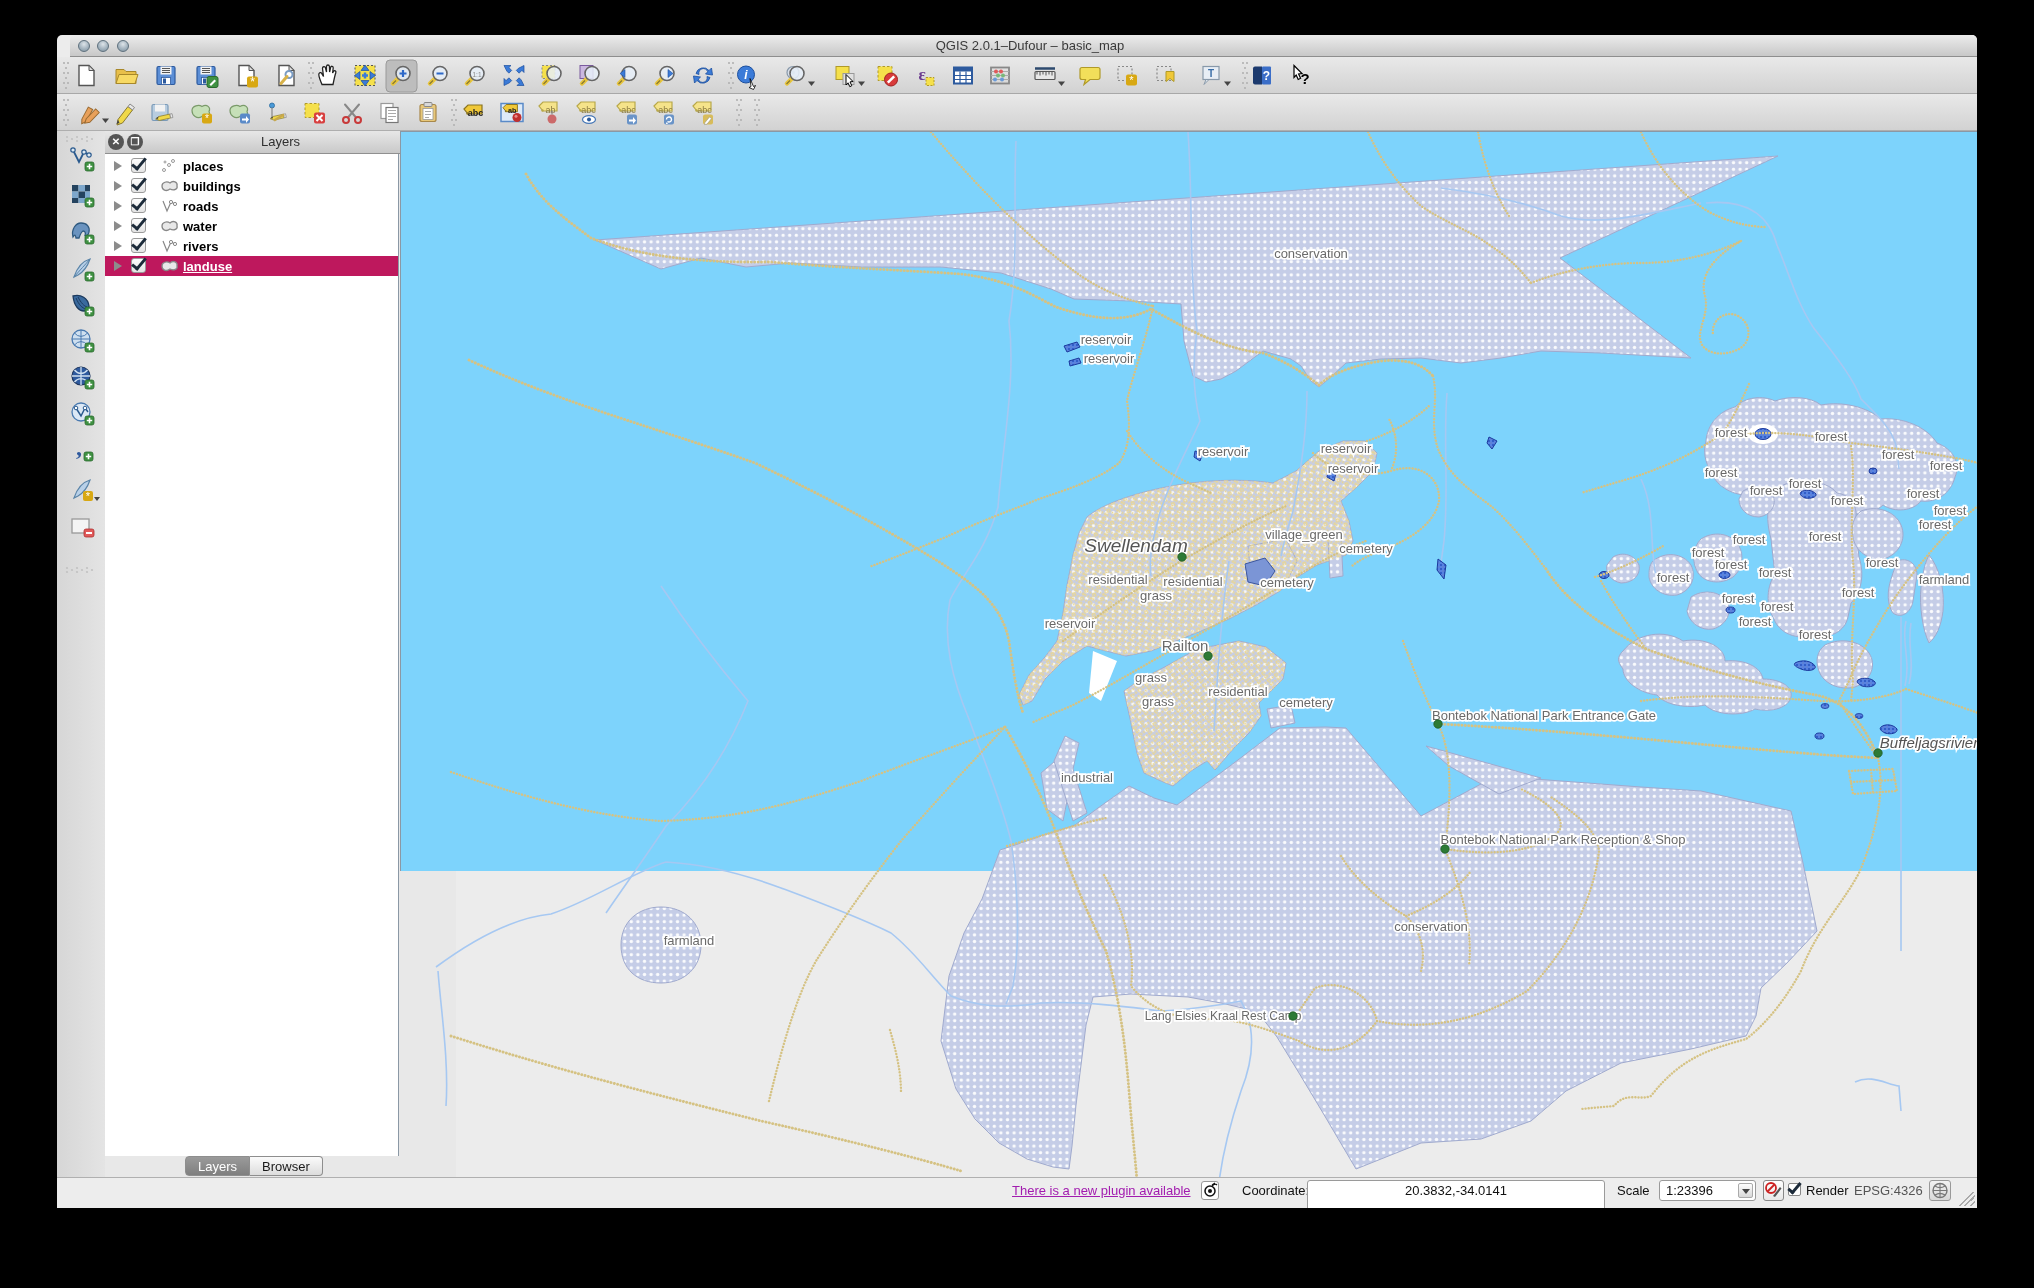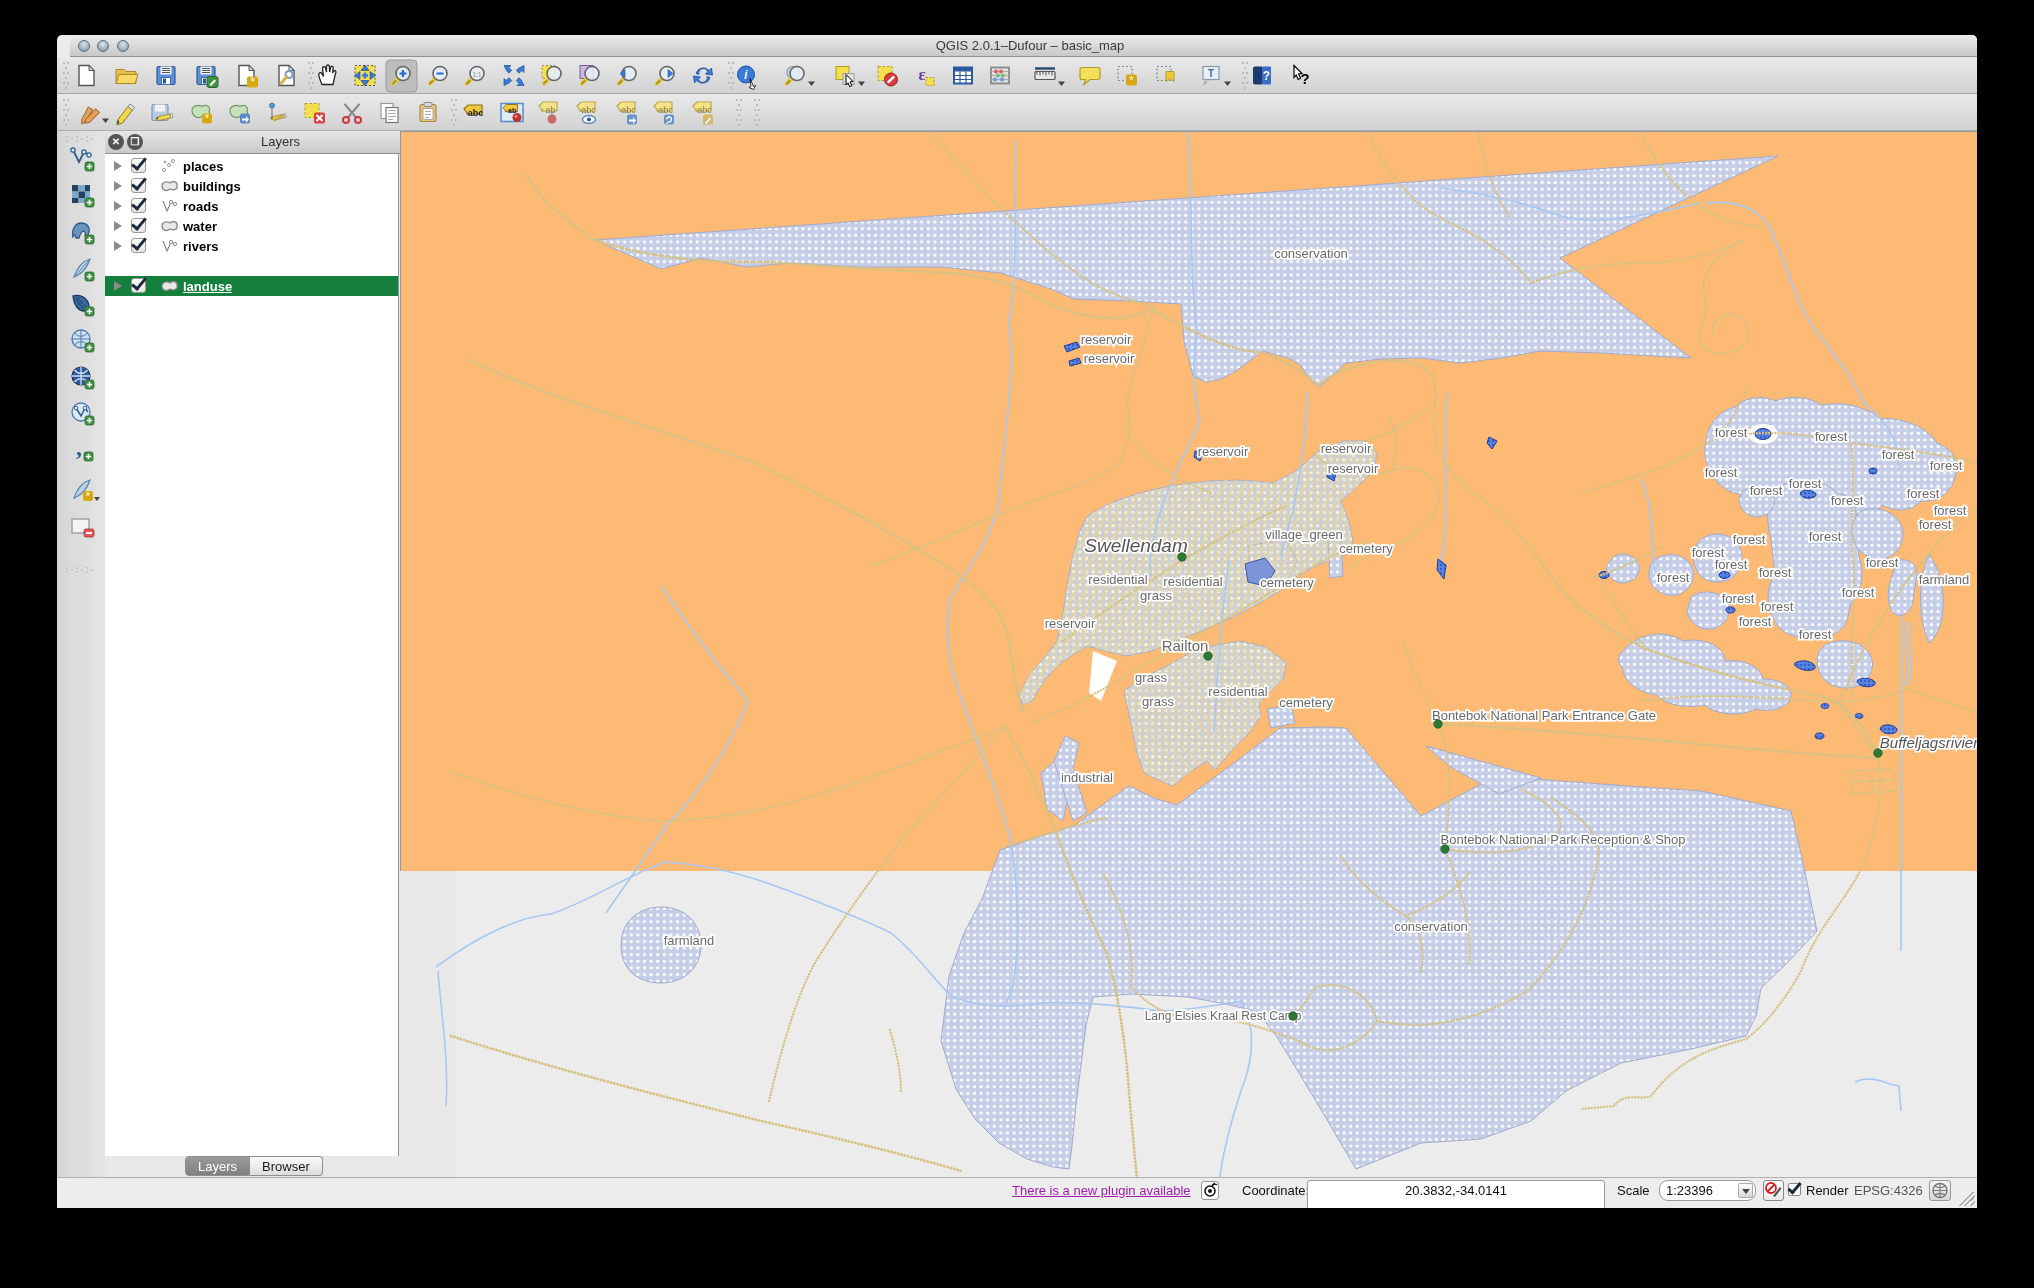--- a/index.html
+++ b/index.html
@@ -16,33 +16,33 @@
 #paneltitle{position:absolute;left:0;top:0;width:100%;height:23px;background:linear-gradient(#e7e7e7,#c9c9c9);border-bottom:1px solid #909090;}
 #paneltitle .t{position:absolute;width:100%;text-align:center;font-size:13px;color:#303030;line-height:22px;}
 .pbtn{position:absolute;top:3px;width:16px;height:16px;border-radius:50%;background:#555;color:#fff;font-size:10px;line-height:16px;text-align:center;font-weight:bold;}
 #tree{position:absolute;left:0;top:23px;width:294px;height:1002px;background:#fff;border-right:1px solid #8b98a5;}
 .row{position:absolute;left:0;width:100%;height:20px;font-size:13px;font-weight:bold;color:#000;}
 .row .arr{position:absolute;left:9px;top:5px;width:0;height:0;border-left:8px solid #8c8c8c;border-top:5px solid transparent;border-bottom:5px solid transparent;}
 .row .cb{position:absolute;left:26px;top:2px;width:15px;height:15px;background:linear-gradient(#fdfdfd,#e4e4e4);border:1px solid #9a9a9a;border-radius:3px;}
 .row .cb:after{content:"";position:absolute;left:3px;top:-4px;width:5px;height:12px;border:solid #1c2b3a;border-width:0 3px 3px 0;transform:rotate(40deg);}
 .row .ticon{position:absolute;left:55px;top:2px;}
 .row .lbl{position:absolute;left:78px;top:3px;}
-.row.sel{background:#15803d;margin-top:20px;}
+.row.sel{background:#be185d;}
 .row.sel .lbl{color:#fff;text-decoration:underline;}
 #tabs{position:absolute;left:128px;top:1121px;height:21px;}
 .tab{display:inline-block;height:20px;line-height:19px;font-size:13px;padding:0 12px;border:1px solid #8e8e8e;}
 .tab.on{background:linear-gradient(#9a9a9a,#7f7f7f);color:#fff;border-radius:4px 0 0 4px;}
 .tab.off{background:linear-gradient(#fbfbfb,#dcdcdc);color:#1a1a1a;border-left:none;border-radius:0 4px 4px 0;}
-#map{position:absolute;left:343px;top:96px;width:1577px;height:740px;background:#fdba74;border-top:1px solid #8b98a5;border-left:1px solid #8b98a5;}
+#map{position:absolute;left:343px;top:96px;width:1577px;height:740px;background:#7dd3fc;border-top:1px solid #8b98a5;border-left:1px solid #8b98a5;}
 #status{position:absolute;left:0;top:1142px;width:100%;height:31px;background:#ededed;border-top:1px solid #b0b0b0;font-size:13px;color:#111;}
 #status .link{position:absolute;left:955px;top:5px;color:#a21caf;text-decoration:underline;}
 #status .coordlab{position:absolute;left:1173px;top:5px;margin-left:12px;}
 #status .field{position:absolute;left:1250px;top:2px;width:298px;height:33px;background:#fff;border:1px solid #9a9a9a;border-radius:3px;text-align:center;line-height:20px;}
 #status .scalelab{position:absolute;left:1560px;top:5px;}
-#status .combo{position:absolute;left:1602px;top:2px;width:97px;height:21px;background:#fff;border:1px solid #9a9a9a;border-radius:9px;line-height:20px;padding-left:6px;}
+#status .combo{position:absolute;left:1602px;top:2px;width:97px;height:21px;background:#fff;border:1px solid #9a9a9a;border-radius:3px;line-height:20px;padding-left:6px;}
 #status .combo .da{position:absolute;right:2px;top:2px;width:15px;height:15px;background:linear-gradient(#fefefe,#d8d8d8);border:1px solid #aaa;border-radius:2px;}
 #status .combo .da:after{content:"";position:absolute;left:3px;top:5px;border-top:5px solid #444;border-left:4px solid transparent;border-right:4px solid transparent;}
 #status .render{position:absolute;left:1749px;top:5px;}
 #status .epsg{position:absolute;left:1797px;top:5px;color:#555;}
 #status .rcb{position:absolute;left:1731px;top:5px;width:13px;height:13px;background:#fff;border:1px solid #888;border-radius:2px;}
 #status .rcb:after{content:"";position:absolute;left:2px;top:-4px;width:4px;height:11px;border:solid #1c2b3a;border-width:0 3px 3px 0;transform:rotate(40deg);}
 .grip{position:absolute;right:2px;bottom:2px;width:16px;height:14px;background:linear-gradient(135deg,transparent 45%,#aaa 45%,#aaa 52%,transparent 52%,transparent 63%,#aaa 63%,#aaa 70%,transparent 70%,transparent 81%,#aaa 81%,#aaa 88%,transparent 88%);}
 </style>
 </head>
 <body>

